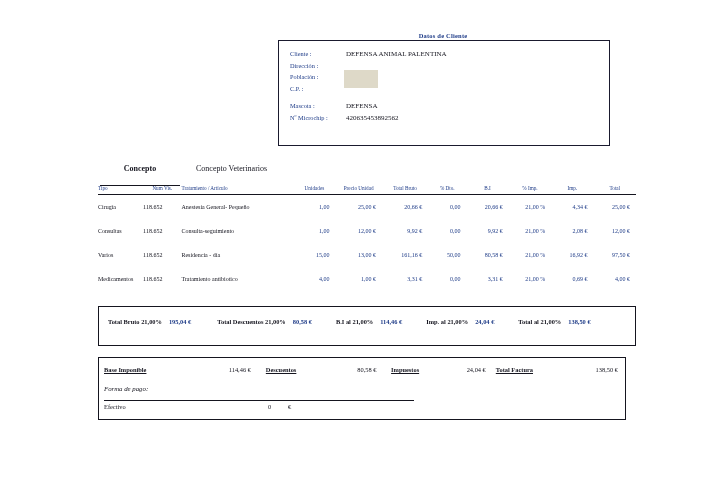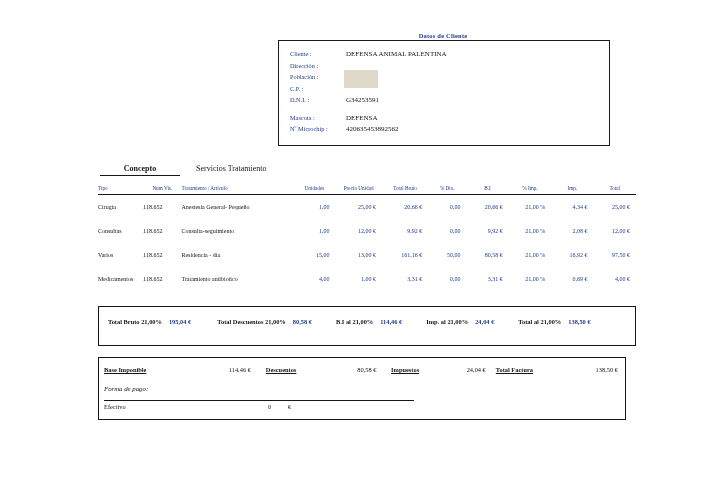--- a/index.html
+++ b/index.html
@@ -81,21 +81,21 @@
     top: 157px;
     width: 530px;
   }
   .concepto-label {
     display: inline-block;
     width: 80px;
     text-align: center;
     font-weight: bold;
     font-size: 8px;
     color: #15151f;
-    padding-bottom: 2px;
+    padding-bottom: 12px;
     border-bottom: 1.5px solid #15151f;
   }
   .concepto-value {
     display: inline-block;
     margin-left: 12px;
     font-size: 8px;
     color: #15151f;
   }
 
   
@@ -257,38 +257,34 @@
       <span class="val"></span>
     </div>
     <div class="client-row">
       <span class="lbl">Población :</span>
       <span class="val"></span>
     </div>
     <div class="client-row">
       <span class="lbl">C.P. :</span>
       <span class="val"></span>
     </div>
-    <div class="client-row">
-      <span class="lbl">D.N.I. :</span>
-      <span class="val">G34253591</span>
-    </div>
     <div class="client-row spacer"></div>
     <div class="client-row">
       <span class="lbl">Mascota :</span>
       <span class="val">DEFENSA</span>
     </div>
     <div class="client-row">
       <span class="lbl">Nº Microchip :</span>
       <span class="val">420635453892562</span>
     </div>
   </div>
 
   <div class="concepto-wrap">
     <span class="concepto-label">Concepto</span>
-    <span class="concepto-value">Servicios Tratamiento</span>
+    <span class="concepto-value">Concepto Veterinarios</span>
   </div>
 
   <table class="items">
     <thead>
       <tr>
         <th class="left col-tipo">Tipo</th>
         <th class="col-num">Num Vis.</th>
         <th class="left col-trat">Tratamiento / Artículo</th>
         <th class="col-und">Unidades</th>
         <th class="col-pu">Precio Unidad</th>

